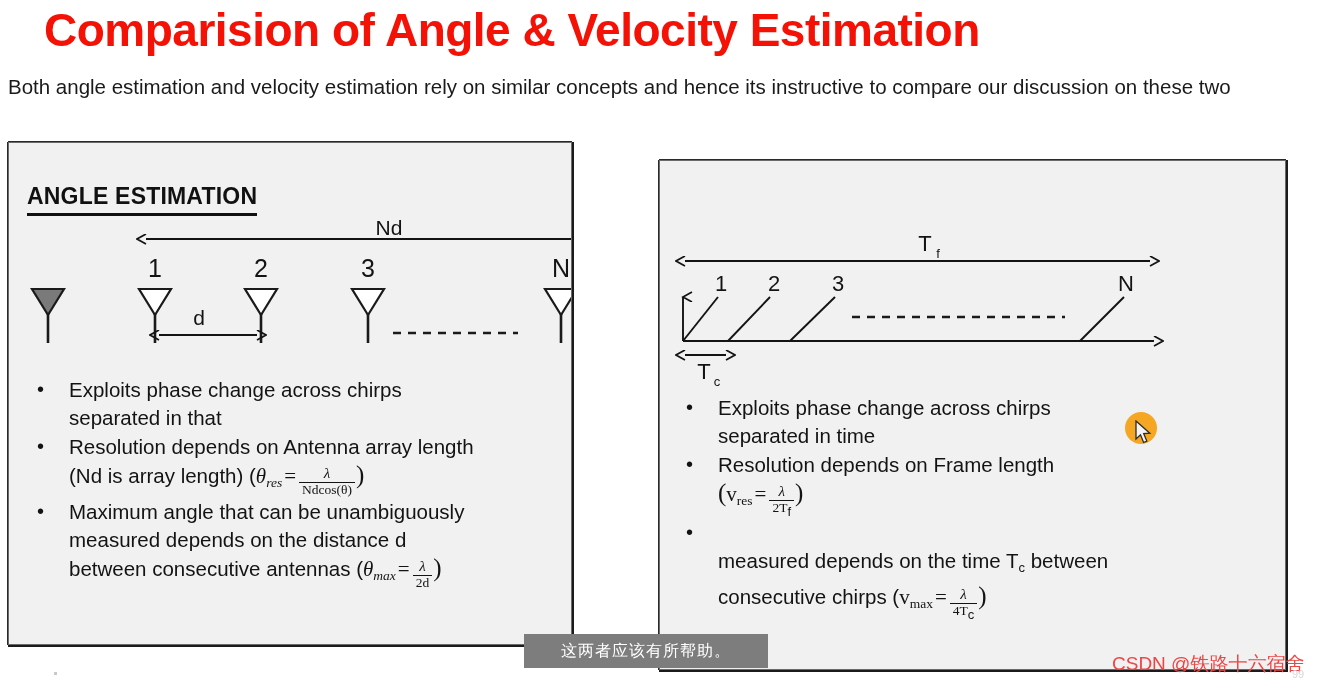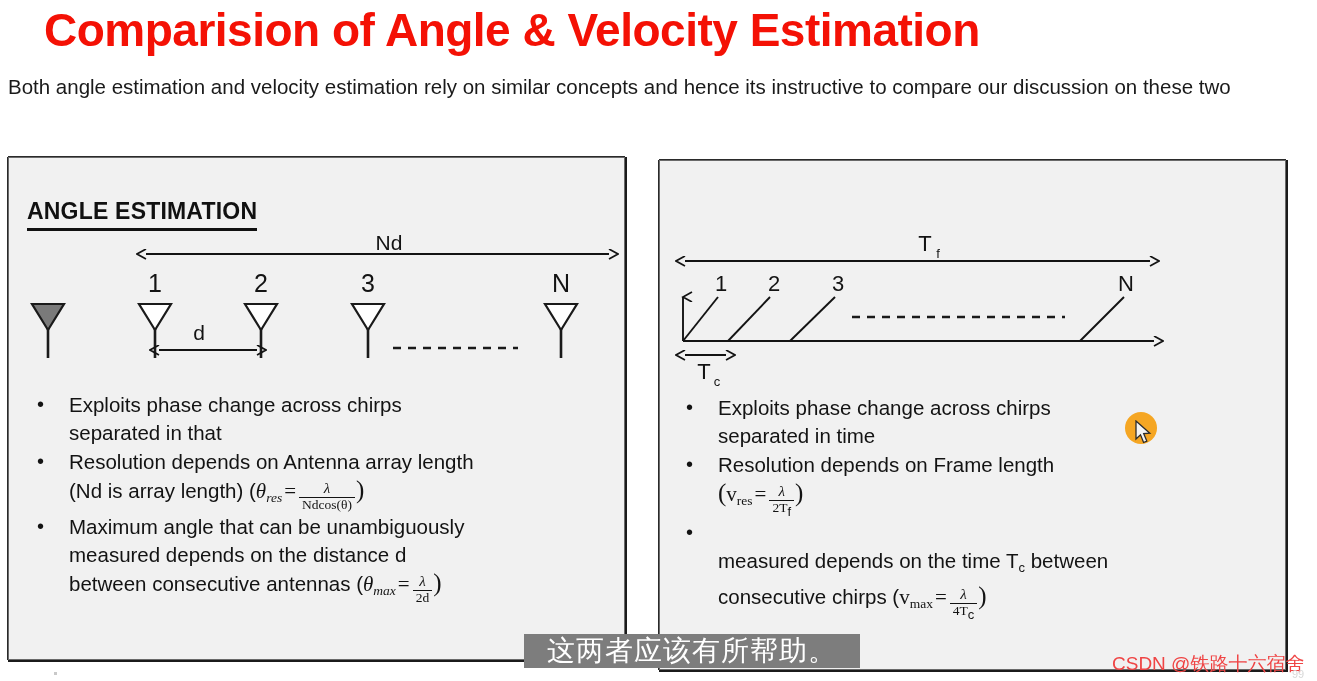--- a/index.html
+++ b/index.html
@@ -41,21 +41,21 @@
 
   
   .panel {
     position: absolute;
     background: #f1f1f1;
     border: 1px solid #6a6a6a;
     box-shadow: 2px 0 0 #1b1b1b, 0 2px 0 #1b1b1b, 2px 2px 0 #1b1b1b,
                 -1px 0 0 #2a2a2a, 0 -1px 0 #2a2a2a;
     overflow: hidden;
   }
-  #panel-left  { left: 8px;   top: 157px; width: 617px; height: 503px; }
+  #panel-left  { left: 8px;   top: 142px; width: 564px; height: 503px; }
   #panel-right { left: 659px; top: 160px; width: 627px; height: 510px; }
 
   .panel-heading {
     position: absolute;
     font-size: 23px;
     font-weight: bold;
     color: #111;
     letter-spacing: 0.2px;
     white-space: nowrap;
     padding-bottom: 3px;
@@ -139,24 +139,24 @@
 
   
   .diagram { position: absolute; }
   #diagram-angle    { left: 0px; top: 70px; width: 617px; height: 160px; }
   #diagram-velocity { left: 0px; top: 68px; width: 627px; height: 165px; }
 
   
   #subtitle {
     position: absolute;
     left: 524px; top: 634px;
-    width: 336px; height: 34px;
+    width: 244px; height: 34px;
     background: #7d7d7d;
     color: #ffffff;
-    font-size: 28px;
+    font-size: 16px;
     line-height: 34px;
     text-align: center;
     white-space: nowrap;
     letter-spacing: 1px;
   }
 
   
   #watermark {
     position: absolute;
     left: 1112px; top: 651px;

